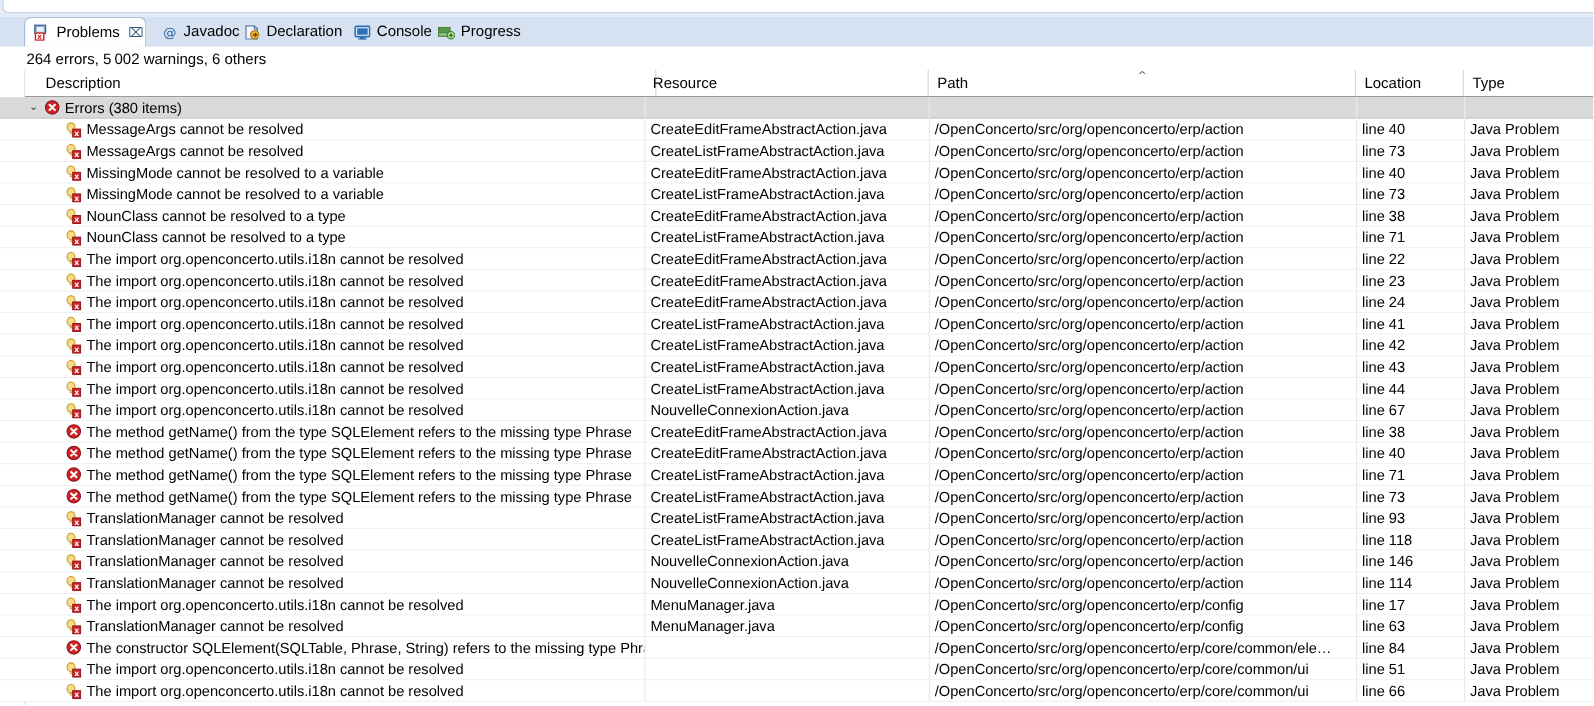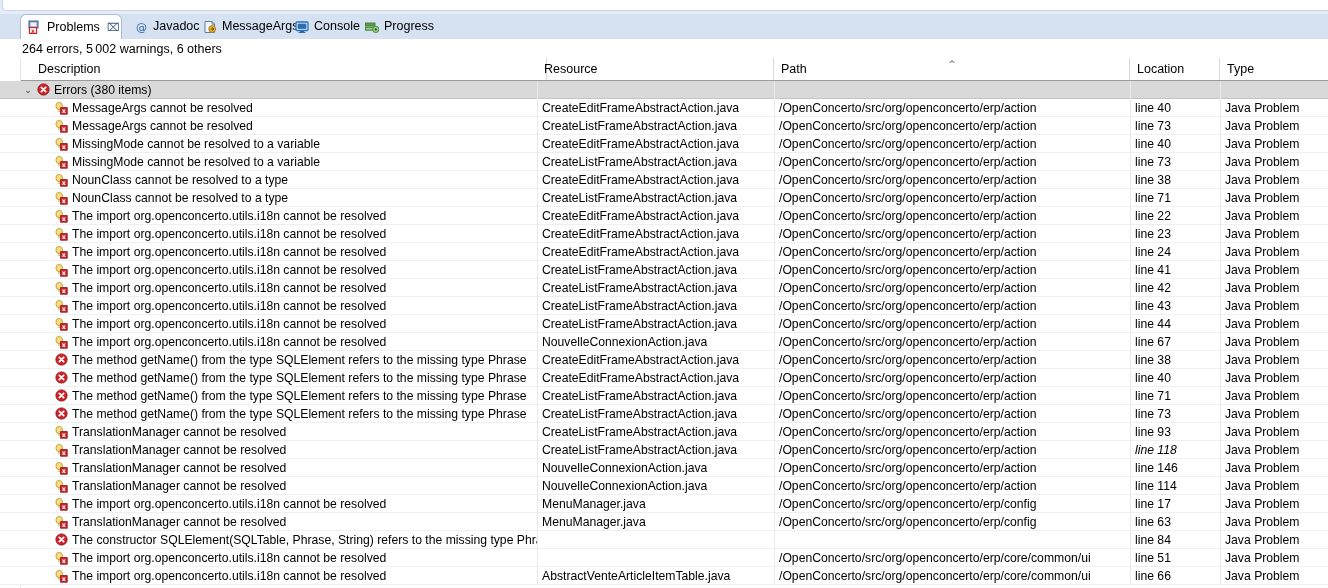--- a/index.html
+++ b/index.html
@@ -192,21 +192,21 @@
 
     <div class="tab" style="left:196px; width:88px;">
       <span class="ico">
         <svg width="14" height="14" viewBox="0 0 14 14">
           <path d="M2 1.5 h7 l2.5 2.5 v8.5 h-9.5 z" fill="#f4f8fd" stroke="#5b7fa8" stroke-width="1"></path>
           <path d="M9 1.5 v2.7 h2.6" fill="none" stroke="#5b7fa8" stroke-width="1"></path>
           <circle cx="9.2" cy="9" r="3.4" fill="#f0b429" stroke="#a8761a" stroke-width="0.9"></circle>
           <path d="M7.6 9 h3.2 M9.4 7.6 l1.5 1.4 -1.5 1.4" fill="none" stroke="#5a3d06" stroke-width="1"></path>
         </svg>
       </span>
-      <span class="lbl">MessageArgs</span>
+      <span class="lbl">Declaration</span>
     </div>
 
     <div class="tab" style="left:288px; width:66px;">
       <span class="ico">
         <svg width="14" height="14" viewBox="0 0 14 14">
           <rect x="1" y="2" width="12" height="8.5" rx="1" fill="#e8f0fa" stroke="#2b6fb5" stroke-width="1.3"></rect>
           <rect x="2.6" y="3.6" width="8.8" height="5.3" fill="#2b6fb5"></rect>
           <rect x="5" y="10.6" width="4" height="1.8" fill="#2b6fb5"></rect>
           <rect x="3.6" y="11.9" width="6.8" height="1.1" fill="#2b6fb5"></rect>
         </svg>
@@ -725,21 +725,21 @@
                   <rect x="4.2" y="9.6" width="2" height="1" fill="#c7a43a"></rect>
                   <rect x="6.6" y="6.6" width="6.6" height="6.6" fill="#cf2229" stroke="#8d1317" stroke-width="0.8"></rect>
                   <text x="9.9" y="12.1" font-size="6.4" font-weight="bold" font-family="DejaVu Sans, sans-serif" fill="#ffffff" text-anchor="middle">x</text>
                 </svg>
               </span>
               <span class="txt">TranslationManager cannot be resolved</span>
             </span>
           </div>
           <div class="cell" style="left: 537px; width: 237px;">CreateListFrameAbstractAction.java</div>
           <div class="cell" style="left: 774px; width: 356px;">/OpenConcerto/src/org/openconcerto/erp/action</div>
-          <div class="cell" style="left: 1130px; width: 90px; font-style: italic;">line 118</div>
+          <div class="cell" style="left: 1130px; width: 90px;">line 118</div>
           <div class="cell" style="left: 1220px; width: 108px;">Java Problem</div>
           <div class="sep" style="left: 537px;"></div>
           <div class="sep" style="left: 774px;"></div>
           <div class="sep" style="left: 1130px;"></div>
           <div class="sep" style="left: 1220px;"></div>
         </div>
         <div class="row">
           <div class="cell desc" style="left: 21px; width: 516px;">
             <span class="descinner" style="padding-left:32px;">
               <span class="mk">
@@ -840,20 +840,21 @@
             <span class="descinner" style="padding-left:32px;">
               <span class="mk">
                 <svg width="13" height="13" viewBox="0 0 13 13">
                   <circle cx="6.5" cy="6.5" r="5.6" fill="#cf2229" stroke="#8d1317" stroke-width="0.9"></circle>
                   <path d="M4.3 4.3 L8.7 8.7 M8.7 4.3 L4.3 8.7" stroke="#ffffff" stroke-width="1.7" stroke-linecap="round"></path>
                 </svg>
               </span>
               <span class="txt">The constructor SQLElement(SQLTable, Phrase, String) refers to the missing type Phrase</span>
             </span>
           </div>
+          <div class="cell" style="left: 774px; width: 356px;">/OpenConcerto/src/org/openconcerto/erp/core/common/ele…</div>
           <div class="cell" style="left: 1130px; width: 90px;">line 84</div>
           <div class="cell" style="left: 1220px; width: 108px;">Java Problem</div>
           <div class="sep" style="left: 537px;"></div>
           <div class="sep" style="left: 774px;"></div>
           <div class="sep" style="left: 1130px;"></div>
           <div class="sep" style="left: 1220px;"></div>
         </div>
         <div class="row">
           <div class="cell desc" style="left: 21px; width: 516px;">
             <span class="descinner" style="padding-left:32px;">
@@ -885,21 +886,20 @@
                   <ellipse cx="5.2" cy="5" rx="3.3" ry="3.6" fill="#f7dc86" stroke="#c59b24" stroke-width="0.9"></ellipse>
                   <rect x="3.9" y="8.2" width="2.6" height="1.1" fill="#c7a43a"></rect>
                   <rect x="4.2" y="9.6" width="2" height="1" fill="#c7a43a"></rect>
                   <rect x="6.6" y="6.6" width="6.6" height="6.6" fill="#cf2229" stroke="#8d1317" stroke-width="0.8"></rect>
                   <text x="9.9" y="12.1" font-size="6.4" font-weight="bold" font-family="DejaVu Sans, sans-serif" fill="#ffffff" text-anchor="middle">x</text>
                 </svg>
               </span>
               <span class="txt">The import org.openconcerto.utils.i18n cannot be resolved</span>
             </span>
           </div>
-          <div class="cell" style="left: 537px; width: 237px;">AbstractVenteArticleItemTable.java</div>
           <div class="cell" style="left: 774px; width: 356px;">/OpenConcerto/src/org/openconcerto/erp/core/common/ui</div>
           <div class="cell" style="left: 1130px; width: 90px;">line 66</div>
           <div class="cell" style="left: 1220px; width: 108px;">Java Problem</div>
           <div class="sep" style="left: 537px;"></div>
           <div class="sep" style="left: 774px;"></div>
           <div class="sep" style="left: 1130px;"></div>
           <div class="sep" style="left: 1220px;"></div>
         </div>
       </div>
   </div>

